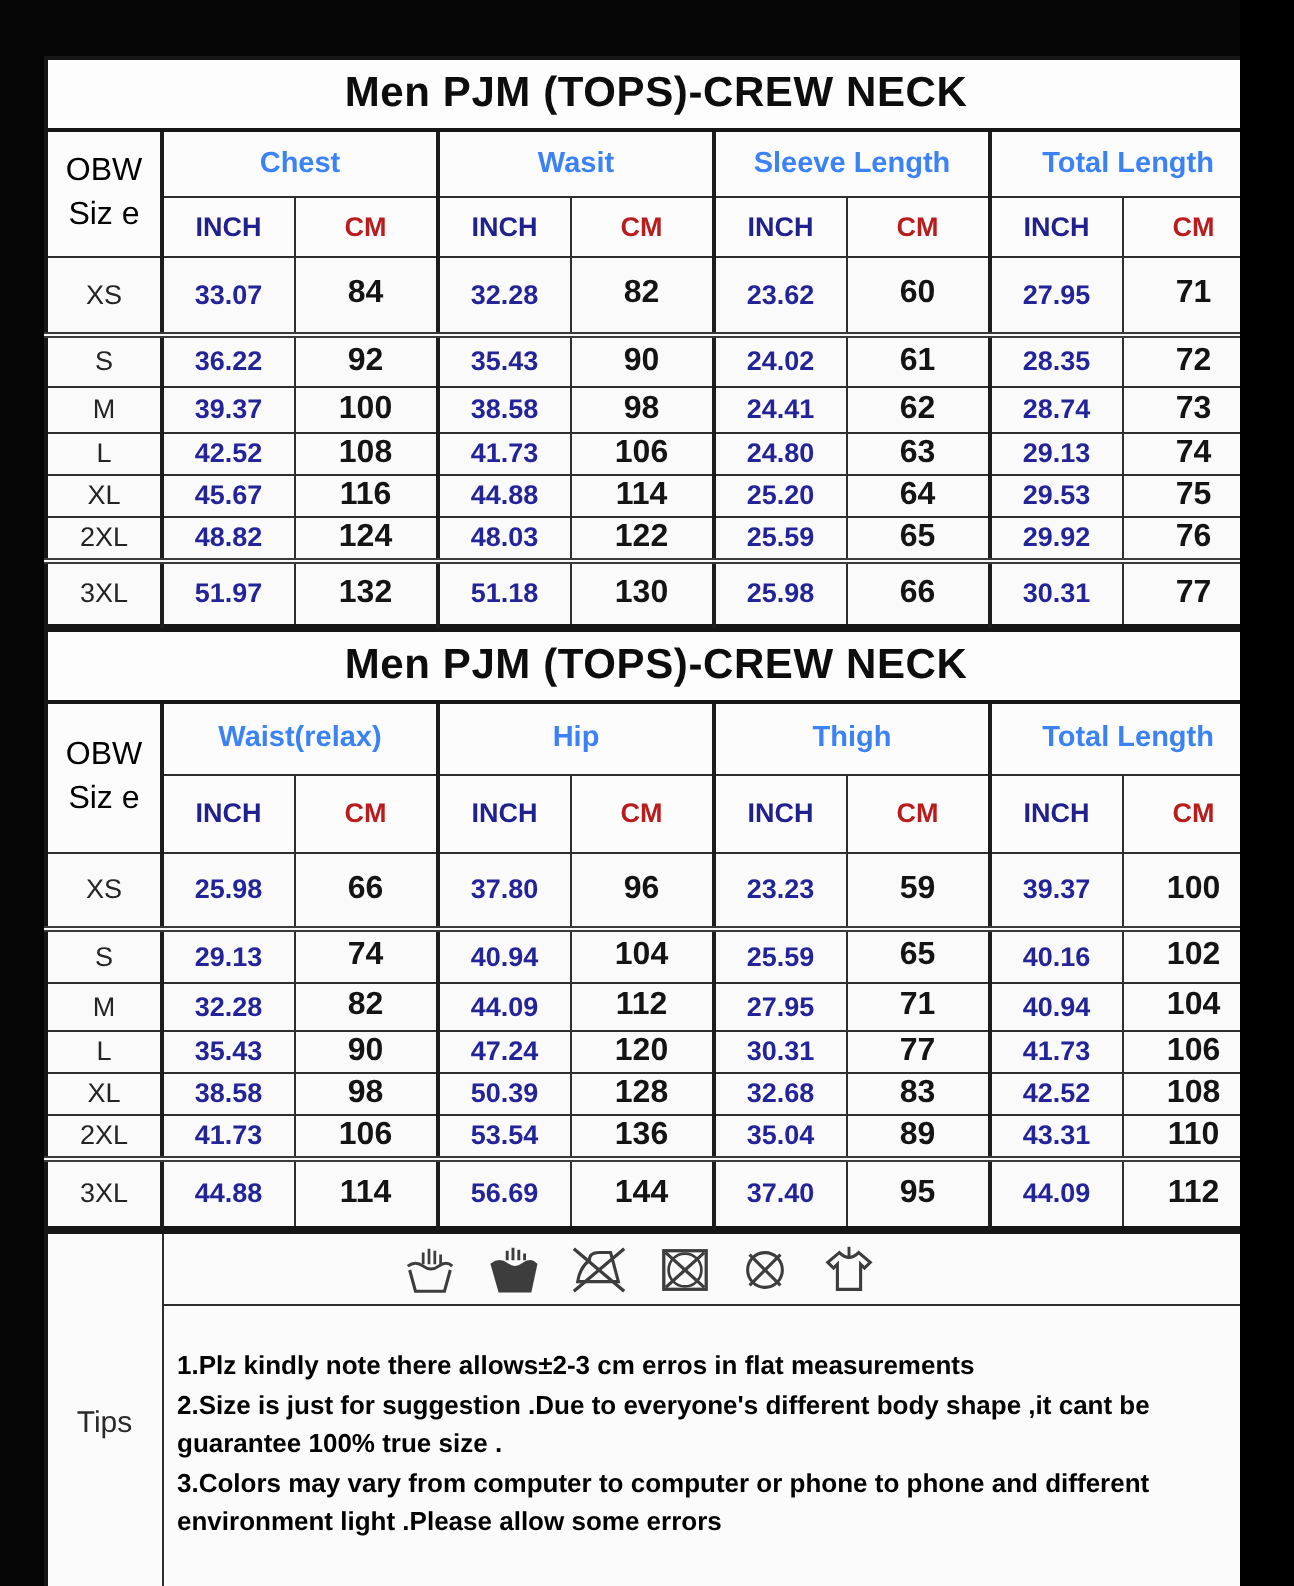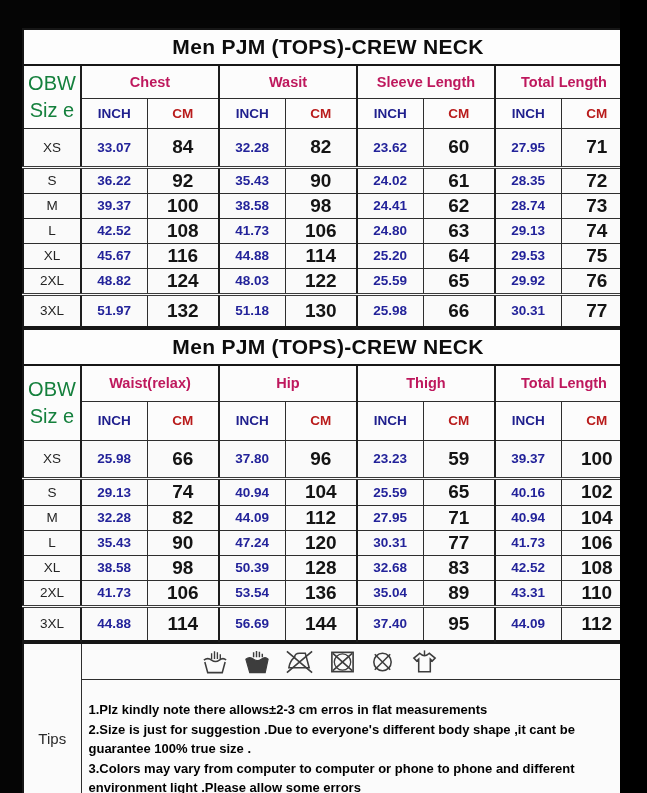--- a/index.html
+++ b/index.html
@@ -8,27 +8,27 @@
   .sheet{position:absolute;left:22px;top:28px;width:610px;background:#f9f9f9;}
   .photo-sliver{position:absolute;right:0;top:30px;width:12px;height:302px;
      background:linear-gradient(180deg,#20402c 0%,#2e5038 22%,#54603e 31%,#a8874f 38%,
        #c9a36d 46%,#b08a58 55%,#5d4530 64%,#1a150f 74%,#050505 100%);}
   table{border-collapse:collapse;table-layout:fixed;width:610px;background:#fafafa;}
   td{border:1px solid #2e2e2e;text-align:center;vertical-align:middle;overflow:hidden;
      font-family:"Liberation Sans",sans-serif;}
   .t-outer{border:2px solid #161616;}
   .ttl{height:32px;font-size:21px;font-weight:bold;color:#0d0d0d;letter-spacing:.3px;
        border:2px solid #161616;background:#fdfdfd;}
-  .ghead{font-size:14.5px;font-weight:bold;color:#be185d;background:#fcfcfc;}
+  .ghead{font-size:14.5px;font-weight:bold;color:#3b82f6;background:#fcfcfc;}
   .uhead{font-size:13.5px;font-weight:bold;color:#b91c1c;background:#fcfcfc;}
   .u-inch{color:#20208e;}
-  .sizehead{font-size:20px;color:#15803d;background:#fcfcfc;line-height:1.35;}
+  .sizehead{font-size:16px;color:#000000;background:#fcfcfc;line-height:1.35;}
   .size-cell{font-size:13.5px;color:#242424;}
   .v-inch{font-size:13.5px;font-weight:bold;color:#23239a;margin-left:32px;}
-  .v-cm{font-size:19px;font-weight:bold;color:#141414;}
+  .v-cm{font-size:16px;font-weight:bold;color:#141414;}
   .gs{border-left:2px solid #1d1d1d;}
   tr.gap td{border-top:3px double #3a3a3a;}
   
   .h-gh1{height:33px}.h-un1{height:30px}
   .r0{height:39px}.r1{height:26px}.r2{height:23px}.r3{height:21px}
   .r4{height:19px}.r5{height:20px}.r6{height:33px}
   
   .h-gh2{height:36px}.h-un2{height:39px}
   .q0{height:38px}.q1{height:27px}.q2{height:24px}.q3{height:21px}
   .q4{height:19px}.q5{height:19px}.q6{height:35px}

